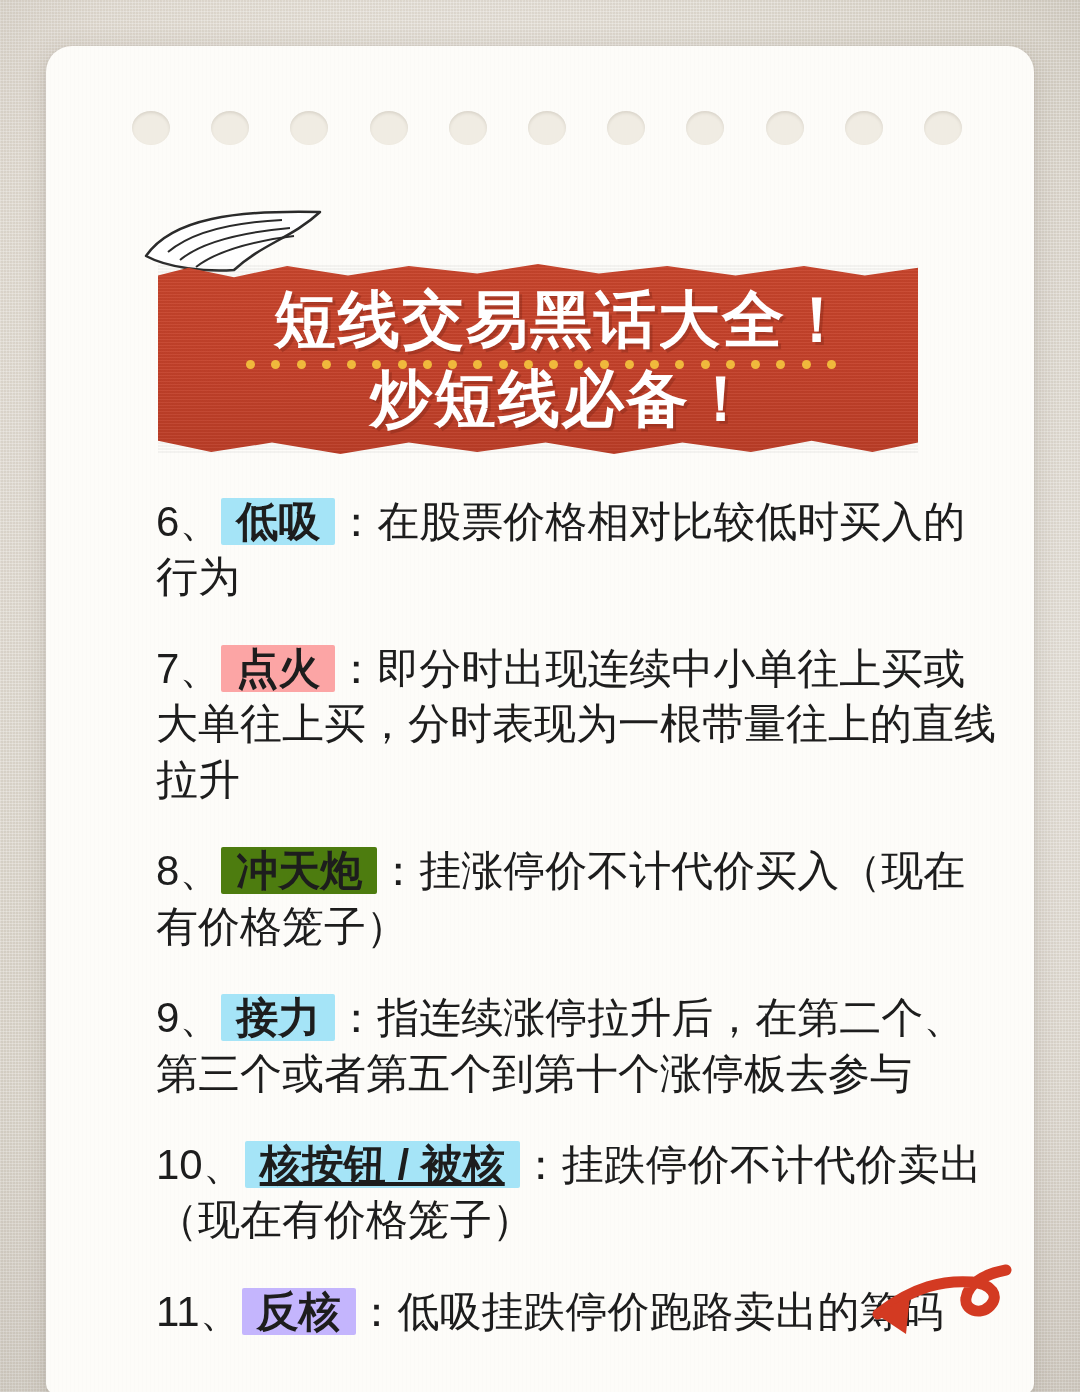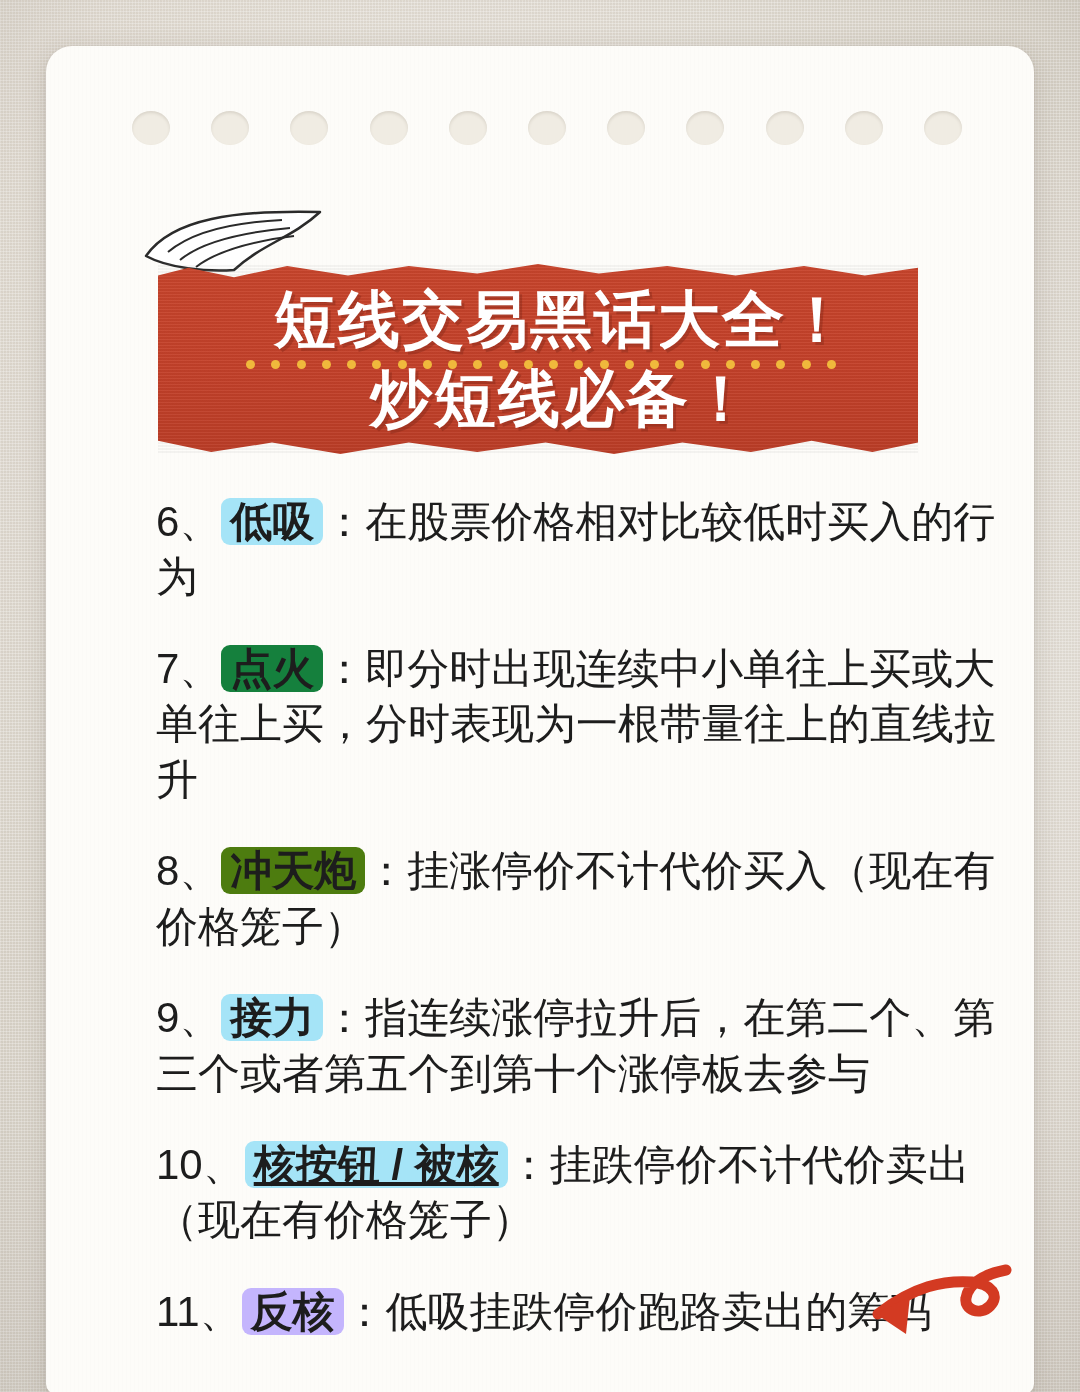--- a/index.html
+++ b/index.html
@@ -153,22 +153,22 @@
     line-height: 1.32;
     color: #1d1d1d;
   }
   .entry:last-child { margin-bottom: 0; }
   .num {
     font-weight: normal;
   }
   .term {
     background: #a5e4f7;
     font-weight: bold;
-    padding: 0 9px;
-    border-radius: 9px;
+    padding: 0 15px;
+    border-radius: 2px;
   }
   .colon { }
   .desc { }
 
   
   .arrow {
     position: absolute;
     right: 18px;
     bottom: 18px;
     width: 150px;
@@ -242,21 +242,21 @@
     </div>
   </div>
 
   <div class="content">
 
     <div class="entry">
       <span class="num">6、</span><span class="term" style="background: rgb(165, 228, 247);">低吸</span><span class="colon">：</span><span class="desc">在股票价格相对比较低时买入的行为</span>
     </div>
 
     <div class="entry">
-      <span class="num">7、</span><span class="term" style="background: #15803d;">点火</span><span class="colon">：</span><span class="desc">即分时出现连续中小单往上买或大单往上买，分时表现为一根带量往上的直线拉升</span>
+      <span class="num">7、</span><span class="term" style="background: #fca5a5;">点火</span><span class="colon">：</span><span class="desc">即分时出现连续中小单往上买或大单往上买，分时表现为一根带量往上的直线拉升</span>
     </div>
 
     <div class="entry">
       <span class="num">8、</span><span class="term" style="background: #4d7c0f;">冲天炮</span><span class="colon">：</span><span class="desc">挂涨停价不计代价买入（现在有价格笼子）</span>
     </div>
 
     <div class="entry">
       <span class="num">9、</span><span class="term" style="background: rgb(165, 228, 247);">接力</span><span class="colon">：</span><span class="desc">指连续涨停拉升后，在第二个、第三个或者第五个到第十个涨停板去参与</span>
     </div>
 

